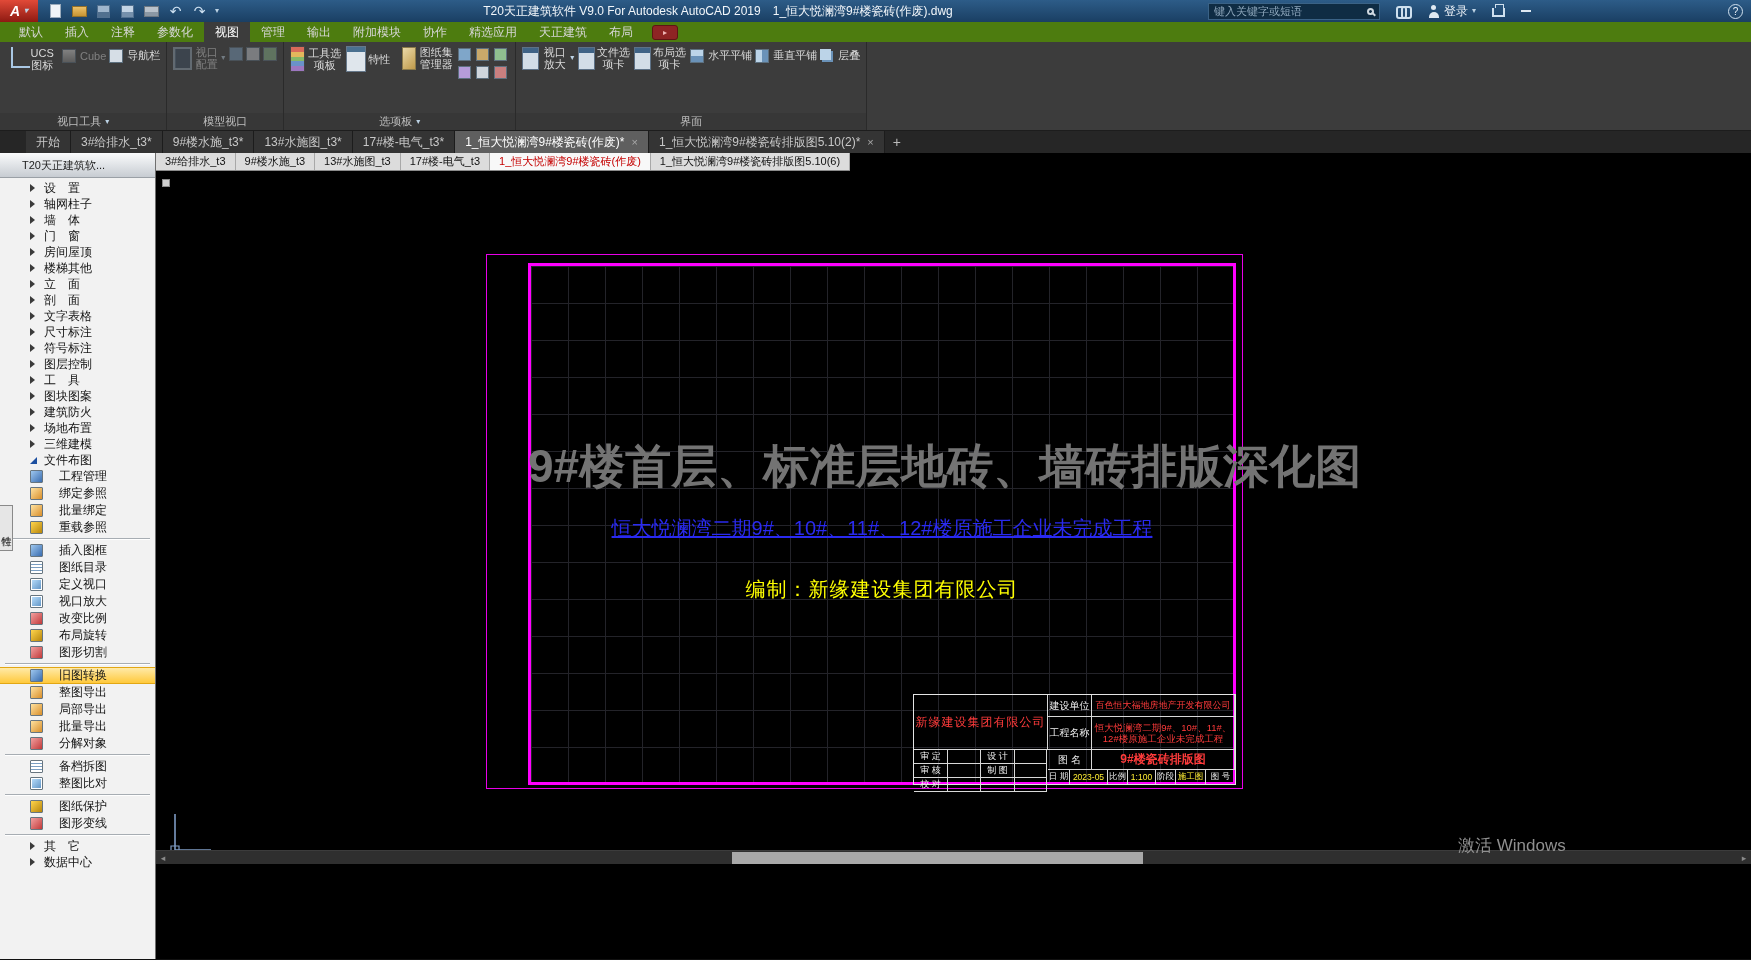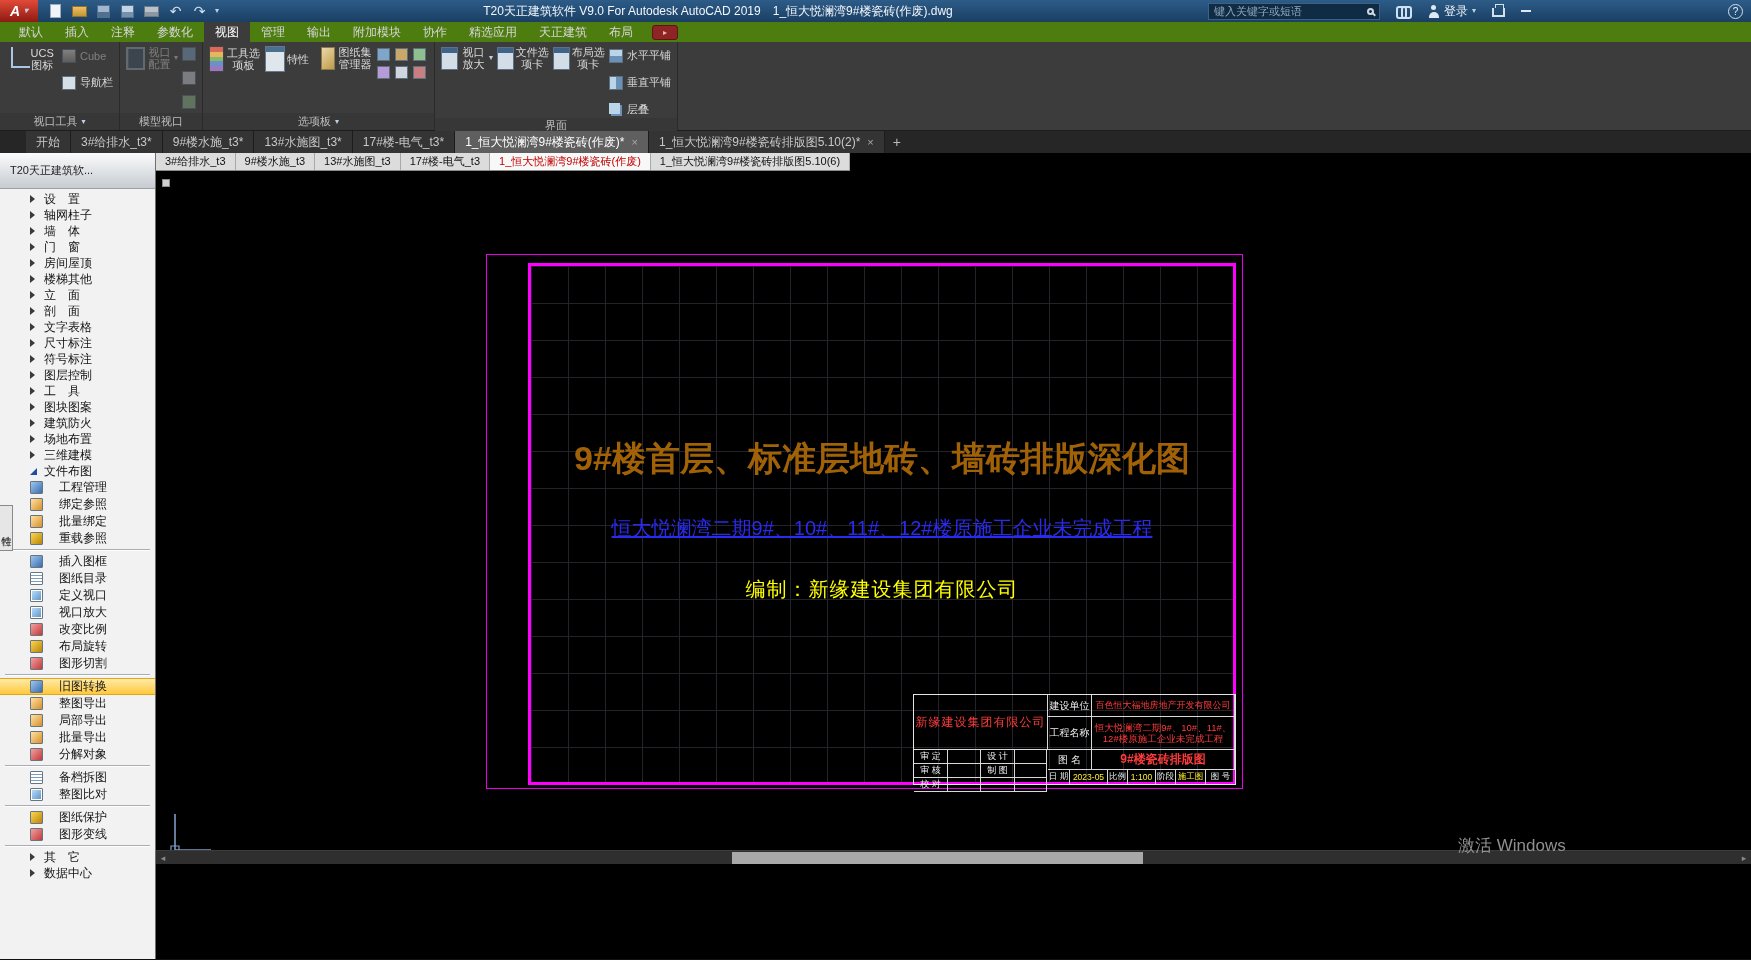--- a/index.html
+++ b/index.html
@@ -48,21 +48,21 @@
 .ribbon-extra{width:26px;height:15px;background:#8e2424;border:1px solid #5e1414;border-radius:3px;margin:3px 0 0 8px;display:flex;align-items:center;justify-content:center;color:#f0b9b9;font-size:8px}
 .rarrow::before{content:"▸"}
 
 
 .ribbon{height:89px;background:#3c3c3c;display:flex;border-bottom:1px solid #1d1d1d}
 .rpanel{display:flex;flex-direction:column;border-right:1px solid #2a2a2a;flex:none}
 .rp-body{flex:1;display:flex;gap:4px;padding:3px 6px 0 6px;align-items:flex-start}
 .rp-col{flex-direction:column;gap:3px}
 .rp-label{height:17px;text-align:center;font-size:11px;color:#bfbfbf;background:#373737;display:flex;justify-content:center;align-items:center;gap:4px}
 .rbig{width:52px;display:flex;flex-direction:row;align-items:center;text-align:center;font-size:11px;color:#dadada;line-height:12px;gap:2px;padding-top:1px}
-.rcol{display:flex;flex-direction:column;gap:10px;font-size:11px;color:#dadada;padding-top:2px}
+.rcol{display:flex;gap:3px;font-size:11px;color:#dadada;padding-top:2px}
 .rsmall{display:flex;align-items:center;gap:4px;height:17px;white-space:nowrap}
 .dis{opacity:.42}
 .combo{width:152px;height:19px;background:#2a2a2a;border:1px solid #5a5a5a;color:#ddd;font-size:11px;display:flex;align-items:center;justify-content:space-between;padding:0 5px}
 .icn13{width:14px;height:14px;display:inline-block;border:1px solid #5d707f;background:linear-gradient(145deg,#c3d4e2,#7590a6);flex:none}
 .c-cube{background:linear-gradient(180deg,#e0e0e0,#8a8a8a)}
 .c-nav{background:#d6dee6}
 .c-page{background:#f2f4f6}
 .c-vm{background:linear-gradient(180deg,#7fa6c9,#41638a)}
 .c-th{background:linear-gradient(180deg,#bcd4e8 50%,#6a92b8 50%)}
 .c-tv{background:linear-gradient(90deg,#bcd4e8 50%,#6a92b8 50%)}
@@ -88,21 +88,21 @@
 .x{color:#a9a9a9;font-size:11px;line-height:1}
 .x::before{content:"×"}
 .ftab-plus{width:24px;display:flex;align-items:center;justify-content:center;color:#bbb;font-size:14px}
 .plus::before{content:"+"}
 
 
 .main{display:flex;height:806px}
 
 
 .sidebar{width:156px;background:#f2f2f2;border-right:1px solid #6f6f6f;display:flex;flex-direction:column;font-size:12px;color:#141414;flex:none}
-.sb-header{height:36px;background:linear-gradient(180deg,#fafbfc,#c7ccd2);border-bottom:1px solid #9aa0a6;font-size:11px;color:#222;display:flex;align-items:center;padding:0 10px;flex:none}
+.sb-header{height:25px;background:linear-gradient(180deg,#fafbfc,#c7ccd2);border-bottom:1px solid #9aa0a6;font-size:11px;color:#222;display:flex;align-items:center;padding:0 22px;flex:none}
 .sb-menu{flex:1;padding-top:2px;overflow:hidden}
 .grow{height:16px;display:flex;align-items:center}
 .arr{width:0;height:0;border-left:5px solid #3a3a3a;border-top:4px solid transparent;border-bottom:4px solid transparent;margin:0 9px 0 30px;flex:none}
 .arr-open{width:0;height:0;border-bottom:7px solid #1c4fa0;border-left:7px solid transparent;margin:0 7px 0 30px;flex:none}
 .srow{height:17px;display:flex;align-items:center;padding-left:30px;gap:16px}
 .srow.hl{background:linear-gradient(180deg,#ffeaa8,#ffc93c);border-top:1px solid #e2a714;border-bottom:1px solid #e2a714}
 .mi{width:13px;height:13px;border:1px solid #67757f;border-radius:1px;flex:none}
 .ic1{background:linear-gradient(135deg,#9ec7ee,#3a6db0)}
 .ic2{background:linear-gradient(135deg,#ffe2a0,#d98f2b)}
 .ic3{background:linear-gradient(135deg,#ffd54d,#b8860b)}
@@ -115,21 +115,21 @@
 .vtab{position:absolute;left:0;top:505px;width:13px;height:46px;background:#e6e6e6;border:1px solid #8a8a8a;border-left:none;writing-mode:vertical-rl;font-size:10px;color:#333;display:flex;align-items:center;justify-content:center;z-index:5}
 
 
 .canvas{flex:1;position:relative;background:#000;overflow:hidden}
 .t20bar{position:absolute;left:0;top:0;height:18px;display:flex;background:#e8e8e8;border-bottom:1px solid #8a8a8a;font-size:11px;color:#111;z-index:3}
 .dtab{display:flex;align-items:center;padding:0 9px;border-right:1px solid #a8a8a8;background:#dcdcdc;white-space:nowrap}
 .dtab.active{background:#f8f8f8;color:#c40000}
 .grip{position:absolute;left:6px;top:26px;width:8px;height:8px;background:#d0d0d0;border:1px solid #8a8a8a;z-index:3}
 .sheet-outer{position:absolute;left:330px;top:101px;width:757px;height:535px;border:1px solid #e800e8}
 .sheet-inner{position:absolute;left:372px;top:110px;width:708px;height:522px;border:3px solid #ff00ff;background-image:linear-gradient(#232329 1px,transparent 1px),linear-gradient(90deg,#232329 1px,transparent 1px);background-size:37px 37px}
-.dw-title{position:absolute;left:372px;top:283px;width:708px;text-align:center;color:#a16207;font-size:34px;font-weight:bold;white-space:nowrap}
+.dw-title{position:absolute;left:372px;top:283px;width:708px;text-align:center;color:#737373;font-size:46px;font-weight:bold;white-space:nowrap}
 .dw-sub{position:absolute;left:372px;top:362px;width:708px;text-align:center;color:#2a2af0;font-size:20px;text-decoration:underline}
 .dw-comp{position:absolute;left:372px;top:423px;width:708px;text-align:center;color:#ffff00;font-size:20px;letter-spacing:1px}
 
 
 .tblock{position:absolute;left:757px;top:541px;width:323px;height:91px;border:1px solid #e4e4e4;color:#efefef}
 .tb-grid{display:grid;grid-template-columns:134px 44px 143px;grid-template-rows:22px 33px 20px 14px;width:100%;height:100%;font-size:10px}
 .tbc{border-right:1px solid #d8d8d8;border-bottom:1px solid #d8d8d8;display:flex;align-items:center;justify-content:center;text-align:center;overflow:hidden}
 .tb-company{grid-row:1/3;grid-column:1;color:#ff3b3b;font-size:12px;letter-spacing:1px}
 .tb-bu-l{grid-row:1;grid-column:2}
 .tb-bu-v{grid-row:1;grid-column:3;color:#ff3b3b;font-size:9px}

